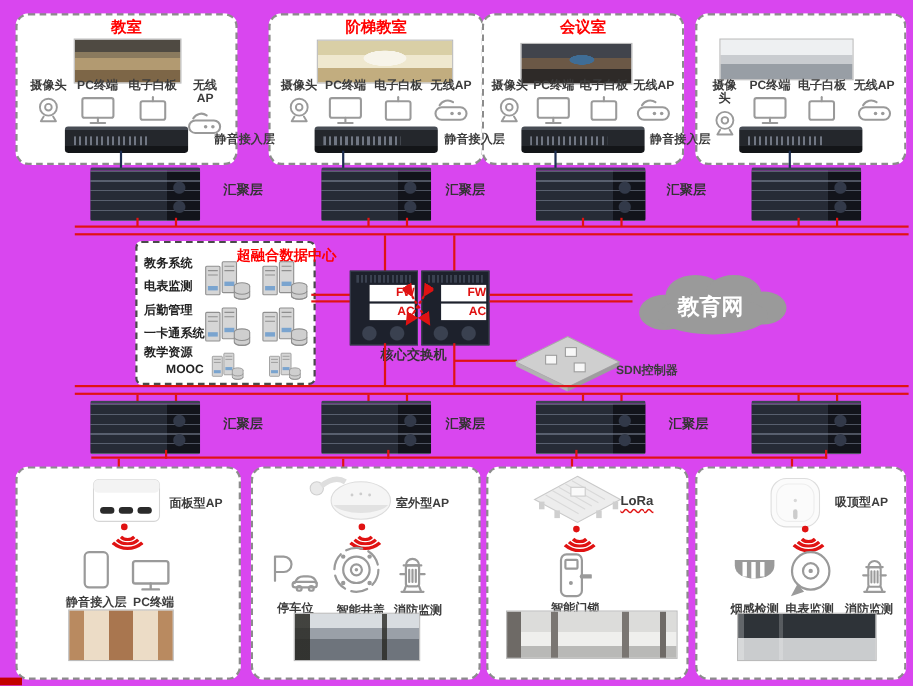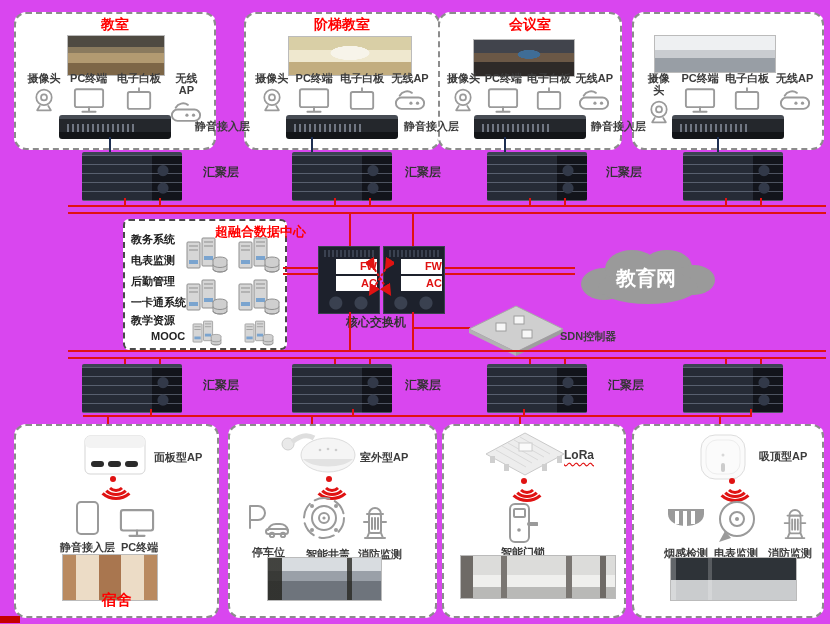--- a/index.html
+++ b/index.html
@@ -400,21 +400,20 @@
     </div>
     <svg class="abs" style="left:59px;top:74px" width="25" height="36" viewBox="0 0 25 36">
       <rect class="st" x="2" y="2" width="21" height="32" rx="4"></rect>
     </svg>
     <svg class="abs" style="left:102px;top:82px" width="38" height="30">
         <use href="#i-mon"></use>
       </svg>
     <span class="lbl" style="left:44px;top:114px">静音接入层</span>
     <span class="lbl" style="left:105px;top:114px">PC终端</span>
     <div class="photo p-dorm" style="left:46px;top:128px;width:94px;height:45px"></div>
-    <div class="zone-title">宿舍</div>
   </div>
 
   <div class="dash-box" style="left:228px;top:424px;width:205px;height:190px">
     <svg class="abs" style="left:48px;top:4px" width="80" height="44" viewBox="0 0 80 44">
       <circle cx="10" cy="14" r="6" fill="#e9e9e9" stroke="#cfcfcf"></circle>
       <path d="M14 12q12-10 22-4" stroke="#dedede" stroke-width="5" fill="none"></path>
       <ellipse cx="50" cy="25" rx="27" ry="17" fill="#f5f5f5" stroke="#dcdcdc"></ellipse>
       <path d="M25 29a27 12 0 0 0 50 0" fill="#e2e2e2"></path>
       <circle cx="42" cy="20" r="1.3" fill="#cccccc"></circle>
         <circle cx="50" cy="19" r="1.3" fill="#cccccc"></circle>

